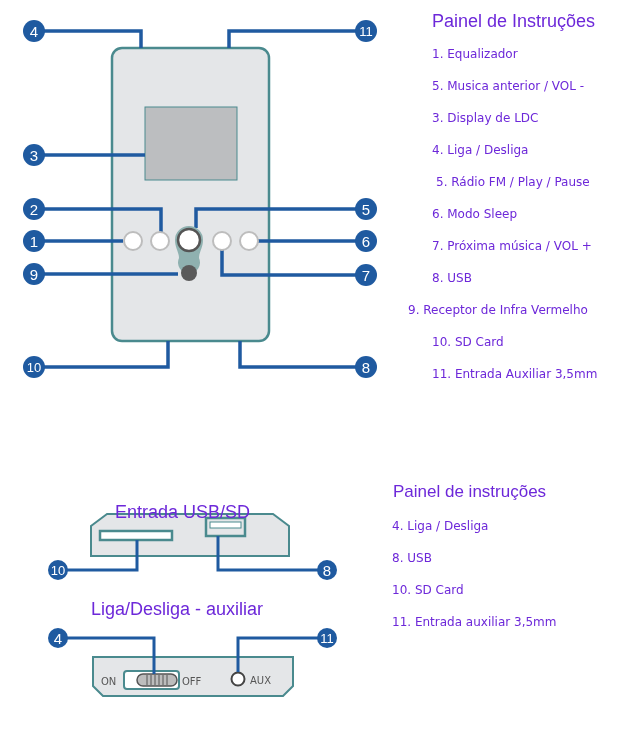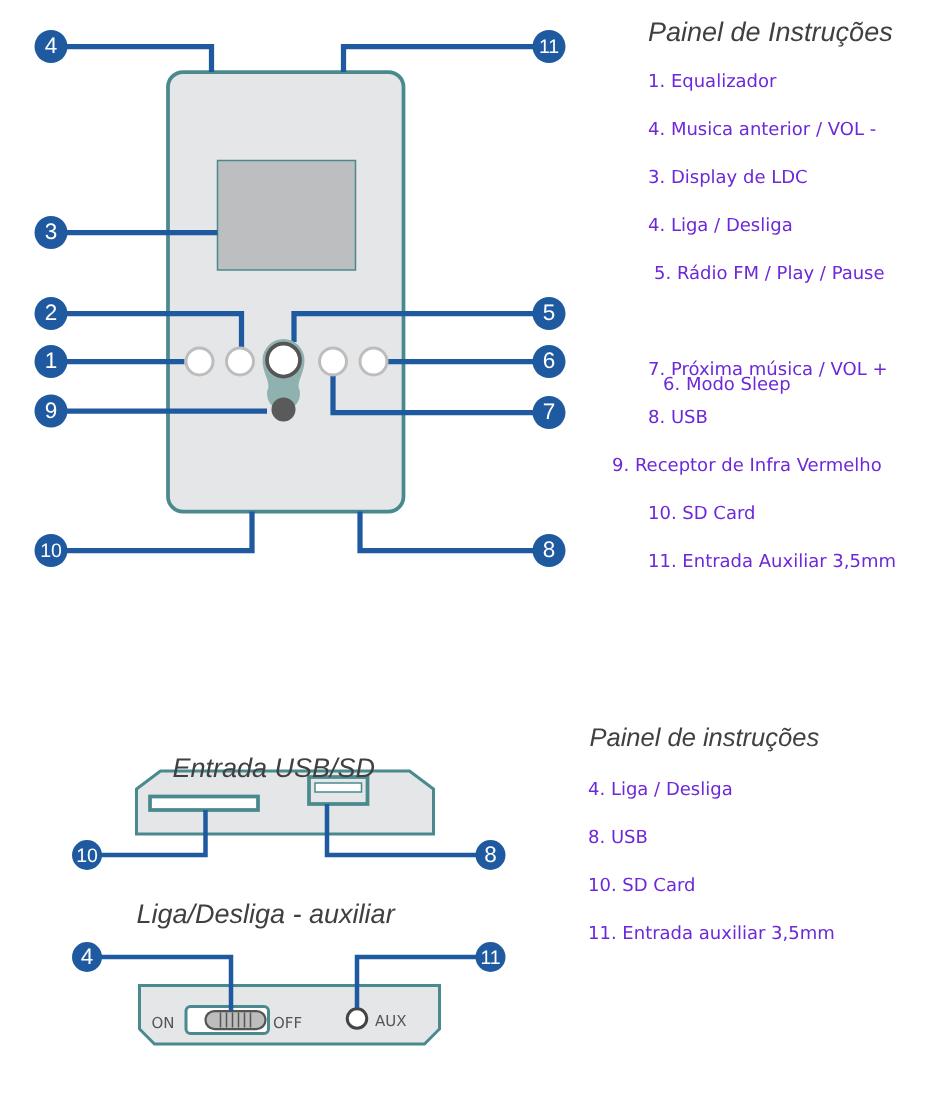--- a/index.html
+++ b/index.html
@@ -1,18 +1,18 @@
 <!DOCTYPE html>
 <html><head>
 <meta charset="utf-8">
 <style>
   html, body { margin: 0; padding: 0; background: #ffffff; }
   body { width: 620px; height: 729px; position: relative; overflow: hidden; font-family: "Liberation Sans", sans-serif; }
   svg.diagram { position: absolute; left: 0; top: 0; }
-  .title { position: absolute; color: #404040; font-family: "Liberation Sans", sans-serif; font-size: 18px; white-space: nowrap; font-style: italic; }
+  .title { position: absolute; color: #6d28d9; font-family: "Liberation Sans", sans-serif; font-size: 18px; white-space: nowrap; }
   .list-item { position: absolute; color: #6d28d9; font-family: "DejaVu Sans", sans-serif; font-size: 12px; white-space: nowrap; }
   .badge-text { font-family: "Liberation Sans", sans-serif; font-size: 15px; fill: #ffffff; text-anchor: middle; dominant-baseline: central; }
   .badge-text.small { font-size: 13px; }
   .port-label { font-family: "DejaVu Sans", sans-serif; font-size: 10px; fill: #555; }
 </style>
 </head>
 <body>
 
 <svg class="diagram" width="620" height="729" viewBox="0 0 620 729">
 
@@ -129,25 +129,25 @@
     </g>
   <g>
       <circle cx="327" cy="638" r="10" fill="#1f5aa0"></circle>
       <text class="badge-text small" x="327" y="638">11</text>
     </g>
 </svg>
 
 <div class="title" style="left:432px; top:11px;">Painel de Instruções</div>
 <div id="top-list">
   <div class="list-item" style="left:432px; top:47px;">1. Equalizador</div>
-  <div class="list-item" style="left:432px; top:79px;">4. Musica anterior / VOL -</div>
+  <div class="list-item" style="left:432px; top:79px;">5. Musica anterior / VOL -</div>
   <div class="list-item" style="left:432px; top:111px;">3. Display de LDC</div>
   <div class="list-item" style="left:432px; top:143px;">4. Liga / Desliga</div>
   <div class="list-item" style="left:436px; top:175px;">5. Rádio FM / Play / Pause</div>
-  <div class="list-item" style="left:442px; top:207px;margin-top:42px;">6. Modo Sleep</div>
+  <div class="list-item" style="left:432px; top:207px;">6. Modo Sleep</div>
   <div class="list-item" style="left:432px; top:239px;">7. Próxima música / VOL +</div>
   <div class="list-item" style="left:432px; top:271px;">8. USB</div>
   <div class="list-item" style="left:408px; top:303px;">9. Receptor de Infra Vermelho</div>
   <div class="list-item" style="left:432px; top:335px;">10. SD Card</div>
   <div class="list-item" style="left:432px; top:367px;">11. Entrada Auxiliar 3,5mm</div>
 </div>
 
 <div class="title" style="left:115px; top:480px;margin-top:22px;">Entrada USB/SD</div>
 <div class="title" style="left:91px; top:599px;">Liga/Desliga - auxiliar</div>
 

